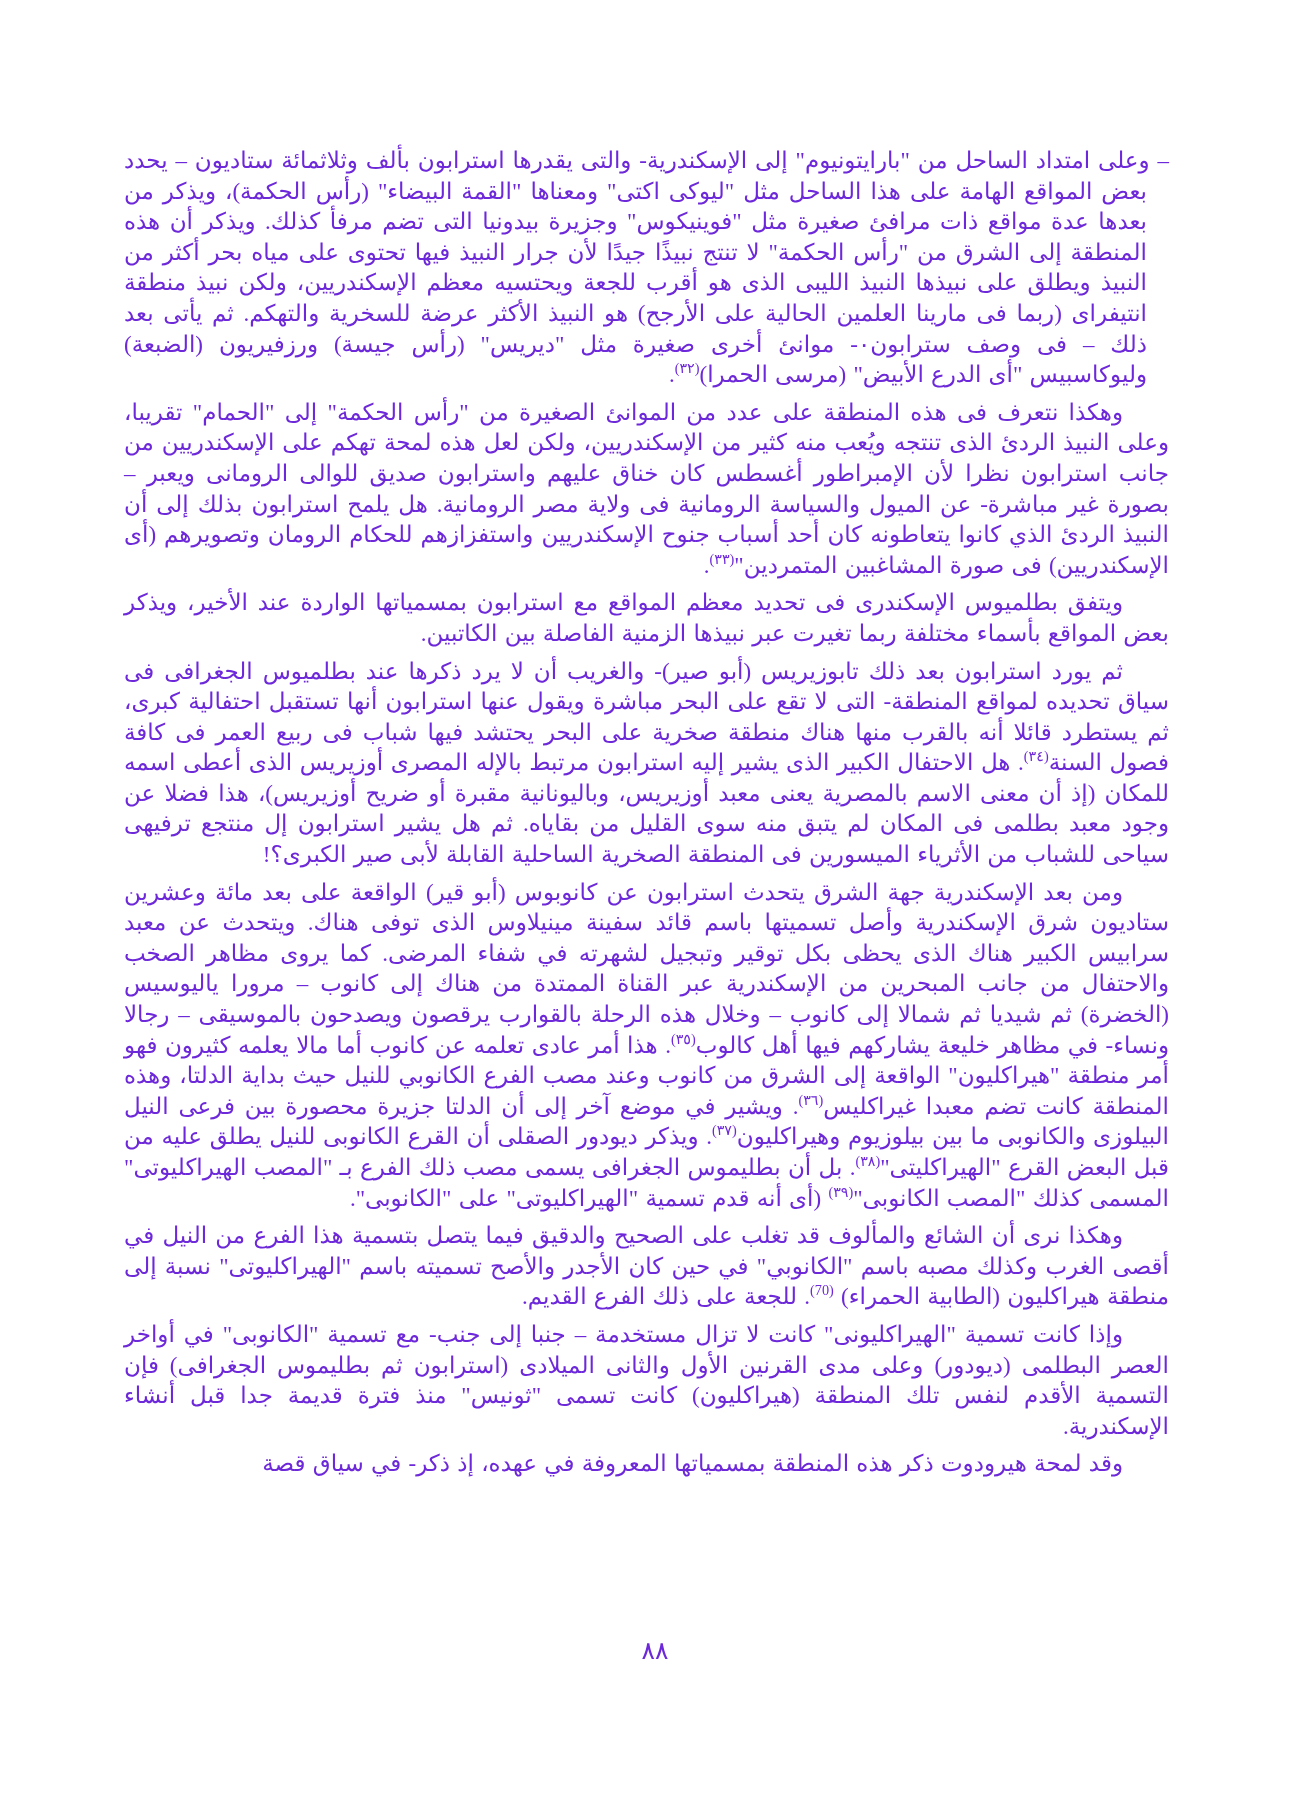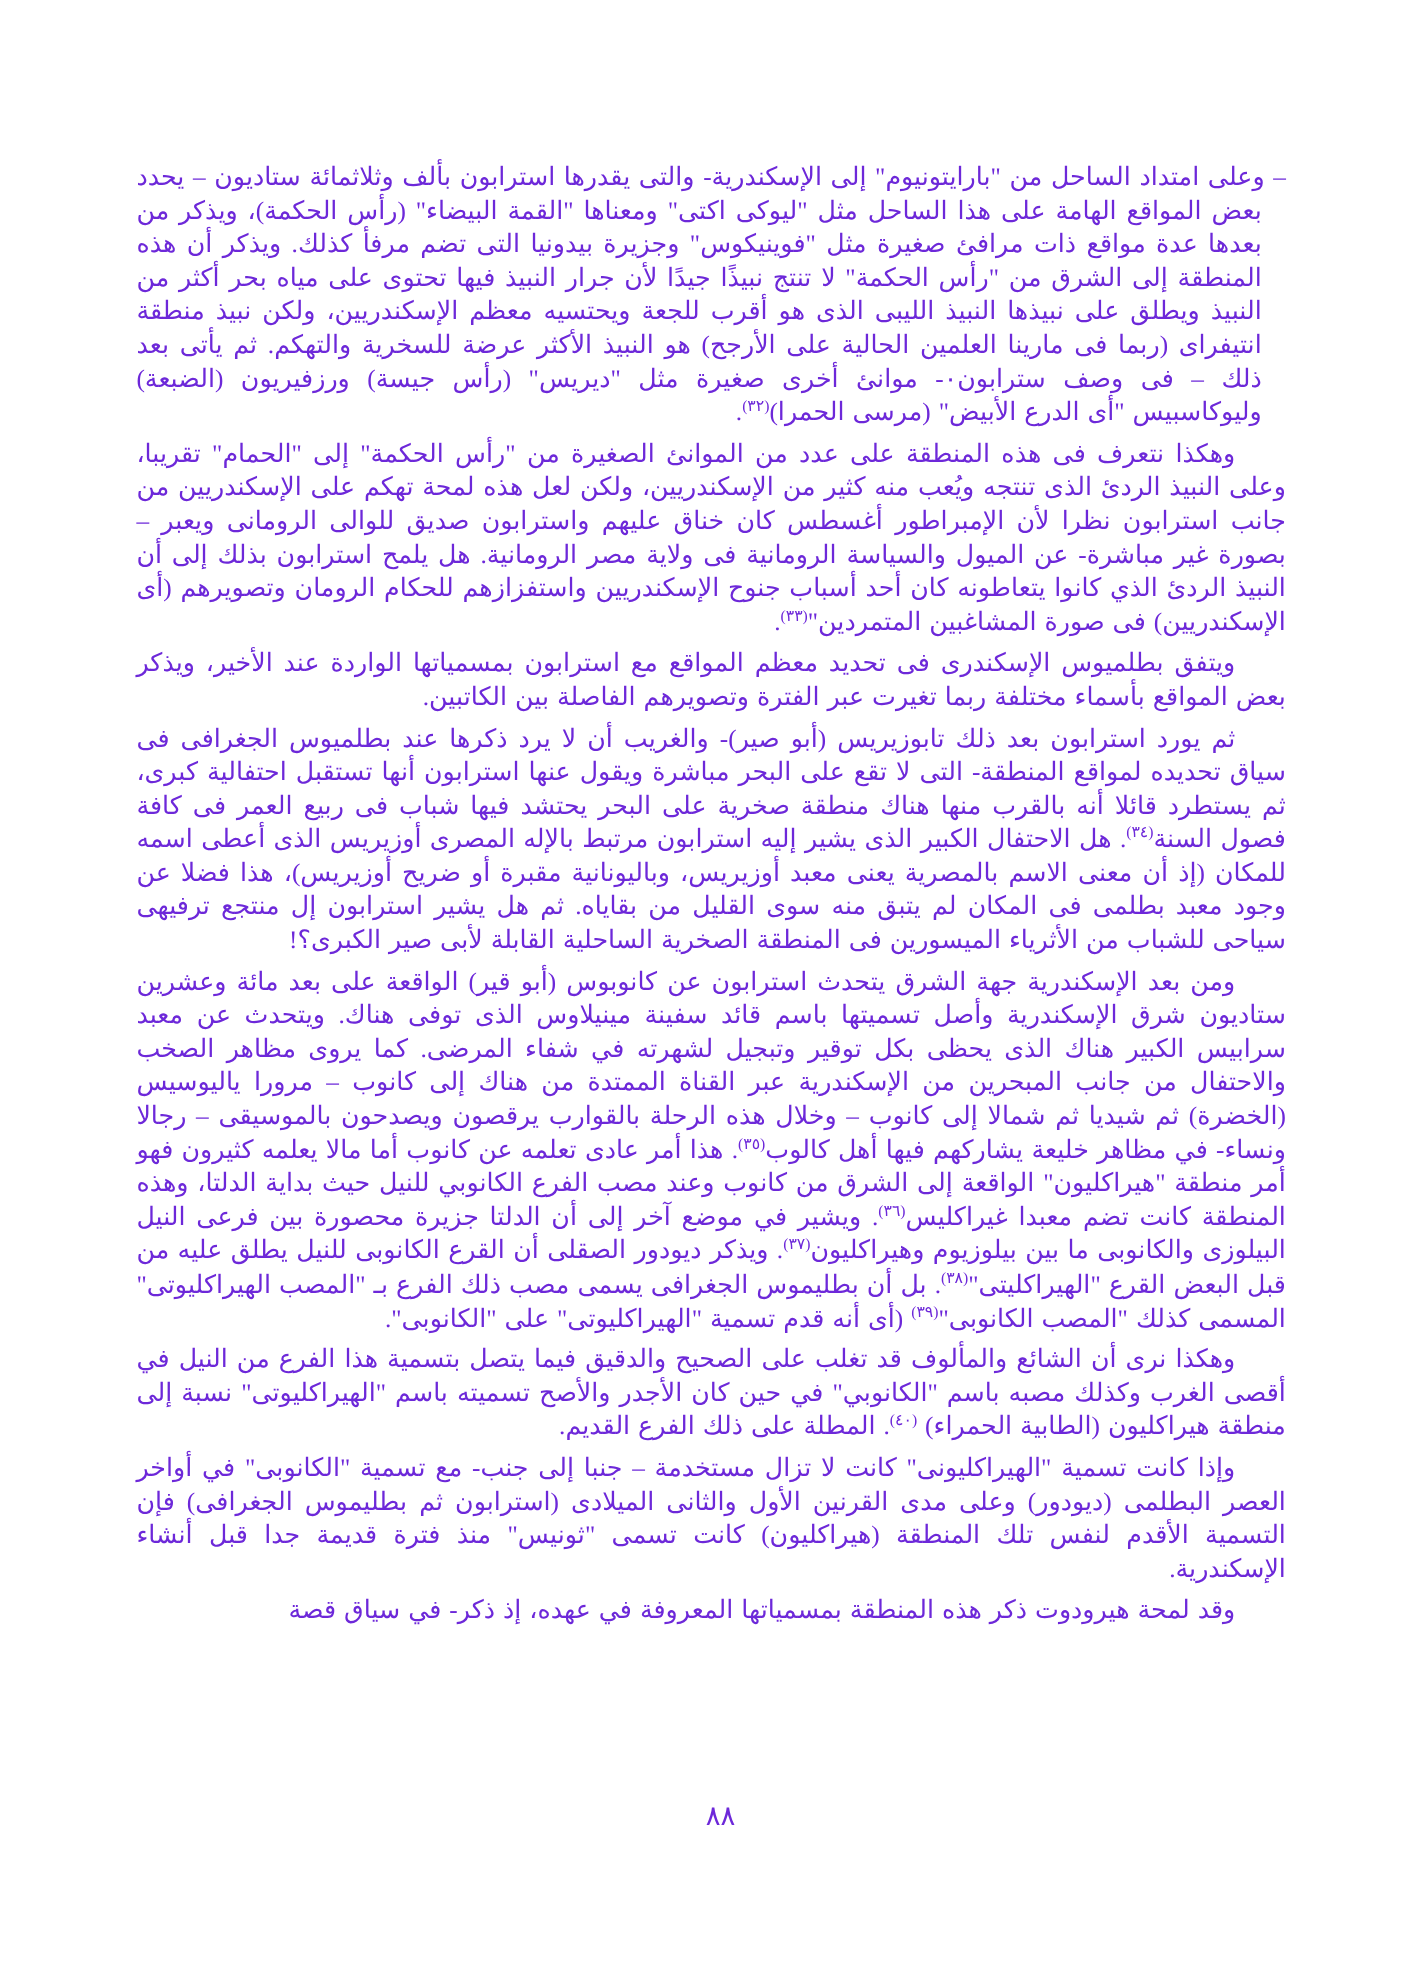--- a/index.html
+++ b/index.html
@@ -44,21 +44,21 @@
     direction:rtl;
   }
 </style>
 </head>
 <body>
 
 <div class="page">
   <div class="text-block" dir="rtl">
       <p class="para dash"><span>– وعلى امتداد الساحل من "بارايتونيوم" إلى الإسكندرية- والتى يقدرها استرابون بألف وثلاثمائة ستاديون – يحدد بعض المواقع الهامة على هذا الساحل مثل "ليوكى اكتى" ومعناها "القمة البيضاء" (رأس الحكمة)، ويذكر من بعدها عدة مواقع ذات مرافئ صغيرة مثل "فوينيكوس" وجزيرة بيدونيا التى تضم مرفأ كذلك. ويذكر أن هذه المنطقة إلى الشرق من "رأس الحكمة" لا تنتج نبيذًا جيدًا لأن جرار النبيذ فيها تحتوى على مياه بحر أكثر من النبيذ ويطلق على نبيذها النبيذ الليبى الذى هو أقرب للجعة ويحتسيه معظم الإسكندريين، ولكن نبيذ منطقة انتيفراى (ربما فى مارينا العلمين الحالية على الأرجح) هو النبيذ الأكثر عرضة للسخرية والتهكم. ثم يأتى بعد ذلك – فى وصف سترابون٠- موانئ أخرى صغيرة مثل "ديريس" (رأس جيسة) ورزفيريون (الضبعة) وليوكاسبيس "أى الدرع الأبيض" (مرسى الحمرا)</span><sup class="fn">(٣٢)</sup><span>.</span></p>
       <p class="para indent"><span>وهكذا نتعرف فى هذه المنطقة على عدد من الموانئ الصغيرة من "رأس الحكمة" إلى "الحمام" تقريبا، وعلى النبيذ الردئ الذى تنتجه ويُعب منه كثير من الإسكندريين، ولكن لعل هذه لمحة تهكم على الإسكندريين من جانب استرابون نظرا لأن الإمبراطور أغسطس كان خناق عليهم واسترابون صديق للوالى الرومانى ويعبر – بصورة غير مباشرة- عن الميول والسياسة الرومانية فى ولاية مصر الرومانية. هل يلمح استرابون بذلك إلى أن النبيذ الردئ الذي كانوا يتعاطونه كان أحد أسباب جنوح الإسكندريين واستفزازهم للحكام الرومان وتصويرهم (أى الإسكندريين) فى صورة المشاغبين المتمردين"</span><sup class="fn">(٣٣)</sup><span>.</span></p>
-      <p class="para indent"><span>ويتفق بطلميوس الإسكندرى فى تحديد معظم المواقع مع استرابون بمسمياتها الواردة عند الأخير، ويذكر بعض المواقع بأسماء مختلفة ربما تغيرت عبر الفترة وتصويرهم الفاصلة بين الكاتبين.</span></p>
+      <p class="para indent"><span>ويتفق بطلميوس الإسكندرى فى تحديد معظم المواقع مع استرابون بمسمياتها الواردة عند الأخير، ويذكر بعض المواقع بأسماء مختلفة ربما تغيرت عبر نبيذها الزمنية الفاصلة بين الكاتبين.</span></p>
       <p class="para indent"><span>ثم يورد استرابون بعد ذلك تابوزيريس (أبو صير)- والغريب أن لا يرد ذكرها عند بطلميوس الجغرافى فى سياق تحديده لمواقع المنطقة- التى لا تقع على البحر مباشرة ويقول عنها استرابون أنها تستقبل احتفالية كبرى، ثم يستطرد قائلا أنه بالقرب منها هناك منطقة صخرية على البحر يحتشد فيها شباب فى ربيع العمر فى كافة فصول السنة</span><sup class="fn">(٣٤)</sup><span>. هل الاحتفال الكبير الذى يشير إليه استرابون مرتبط بالإله المصرى أوزيريس الذى أعطى اسمه للمكان (إذ أن معنى الاسم بالمصرية يعنى معبد أوزيريس، وباليونانية مقبرة أو ضريح أوزيريس)، هذا فضلا عن وجود معبد بطلمى فى المكان لم يتبق منه سوى القليل من بقاياه. ثم هل يشير استرابون إل منتجع ترفيهى سياحى للشباب من الأثرياء الميسورين فى المنطقة الصخرية الساحلية القابلة لأبى صير الكبرى؟!</span></p>
       <p class="para indent"><span>ومن بعد الإسكندرية جهة الشرق يتحدث استرابون عن كانوبوس (أبو قير) الواقعة على بعد مائة وعشرين ستاديون شرق الإسكندرية وأصل تسميتها باسم قائد سفينة مينيلاوس الذى توفى هناك. ويتحدث عن معبد سرابيس الكبير هناك الذى يحظى بكل توقير وتبجيل لشهرته في شفاء المرضى. كما يروى مظاهر الصخب والاحتفال من جانب المبحرين من الإسكندرية عبر القناة الممتدة من هناك إلى كانوب – مرورا ياليوسيس (الخضرة) ثم شيديا ثم شمالا إلى كانوب – وخلال هذه الرحلة بالقوارب يرقصون ويصدحون بالموسيقى – رجالا ونساء- في مظاهر خليعة يشاركهم فيها أهل كالوب</span><sup class="fn">(٣٥)</sup><span>. هذا أمر عادى تعلمه عن كانوب أما مالا يعلمه كثيرون فهو أمر منطقة "هيراكليون" الواقعة إلى الشرق من كانوب وعند مصب الفرع الكانوبي للنيل حيث بداية الدلتا، وهذه المنطقة كانت تضم معبدا غيراكليس</span><sup class="fn">(٣٦)</sup><span>. ويشير في موضع آخر إلى أن الدلتا جزيرة محصورة بين فرعى النيل البيلوزى والكانوبى ما بين بيلوزيوم وهيراكليون</span><sup class="fn">(٣٧)</sup><span>. ويذكر ديودور الصقلى أن القرع الكانوبى للنيل يطلق عليه من قبل البعض القرع "الهيراكليتى"</span><sup class="fn">(٣٨)</sup><span>. بل أن بطليموس الجغرافى يسمى مصب ذلك الفرع بـ "المصب الهيراكليوتى" المسمى كذلك "المصب الكانوبى"</span><sup class="fn">(٣٩)</sup><span> (أى أنه قدم تسمية "الهيراكليوتى" على "الكانوبى".</span></p>
-      <p class="para indent"><span>وهكذا نرى أن الشائع والمألوف قد تغلب على الصحيح والدقيق فيما يتصل بتسمية هذا الفرع من النيل في أقصى الغرب وكذلك مصبه باسم "الكانوبي" في حين كان الأجدر والأصح تسميته باسم "الهيراكليوتى" نسبة إلى منطقة هيراكليون (الطابية الحمراء) </span><sup class="fn">(٤٠)</sup><span>. المطلة على ذلك الفرع القديم.</span></p>
+      <p class="para indent"><span>وهكذا نرى أن الشائع والمألوف قد تغلب على الصحيح والدقيق فيما يتصل بتسمية هذا الفرع من النيل في أقصى الغرب وكذلك مصبه باسم "الكانوبي" في حين كان الأجدر والأصح تسميته باسم "الهيراكليوتى" نسبة إلى منطقة هيراكليون (الطابية الحمراء) </span><sup class="fn">(70)</sup><span>. للجعة على ذلك الفرع القديم.</span></p>
       <p class="para indent"><span>وإذا كانت تسمية "الهيراكليونى" كانت لا تزال مستخدمة – جنبا إلى جنب- مع تسمية "الكانوبى" في أواخر العصر البطلمى (ديودور) وعلى مدى القرنين الأول والثانى الميلادى (استرابون ثم بطليموس الجغرافى) فإن التسمية الأقدم لنفس تلك المنطقة (هيراكليون) كانت تسمى "ثونيس" منذ فترة قديمة جدا قبل أنشاء الإسكندرية.</span></p>
       <p class="para indent"><span>وقد لمحة هيرودوت ذكر هذه المنطقة بمسمياتها المعروفة في عهده، إذ ذكر- في سياق قصة</span></p>
     </div>
   <div class="page-number">٨٨</div>
 </div>
 
 </body></html>

